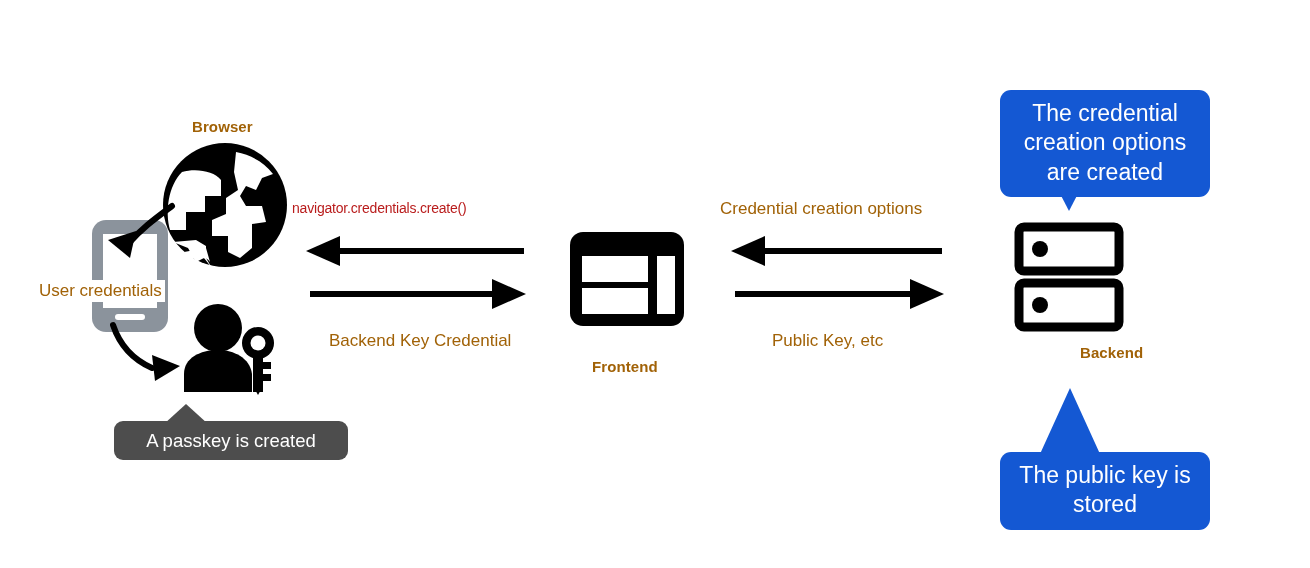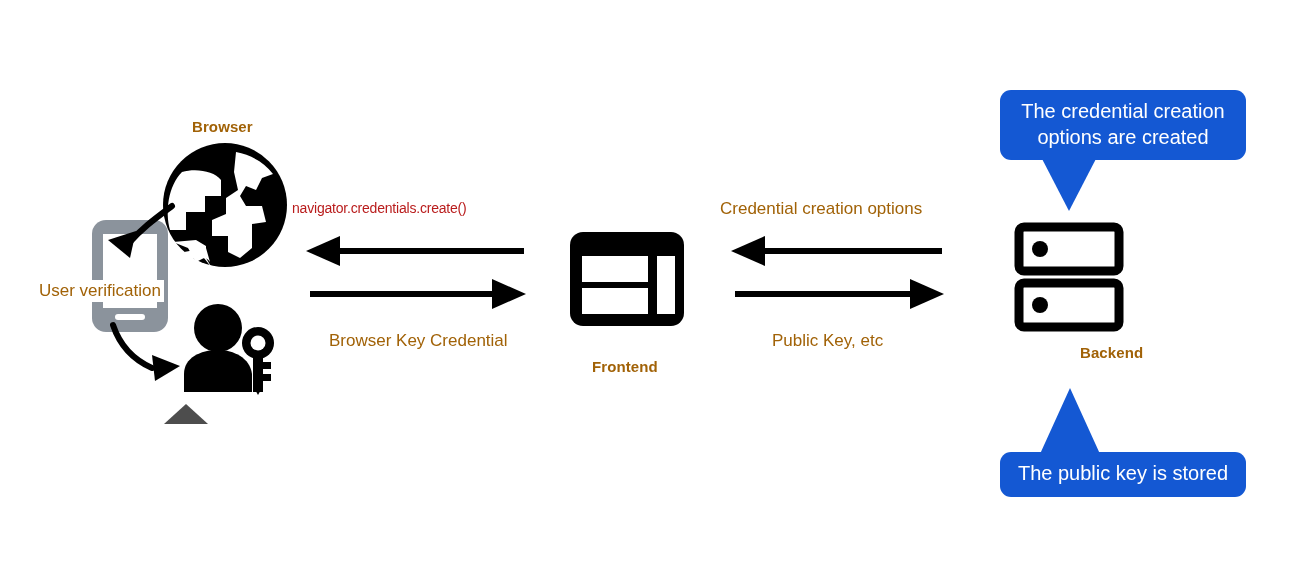--- a/index.html
+++ b/index.html
@@ -94,26 +94,26 @@
   
   #backend-panel {
     left: 961px; top: 61px;
     width: 318px; height: 472px;
     background: #c7ddfb;
     border: 4px solid #1a56d4;
     box-sizing: border-box;
   }
   .callout {
     position: absolute;
-    width: 246px;
+    width: 210px;
     background: #1458d3;
     border-radius: 11px;
     color: #ffffff;
     text-align: center;
-    font-size: 20px;
+    font-size: 23px;
     line-height: 1.28;
     padding: 9px 8px 10px 8px;
     box-sizing: border-box;
     font-family: "Liberation Sans", sans-serif;
   }
   #callout-top { left: 1000px; top: 90px; }
   #callout-top-tip {
     left: 1039px; top: 153px;
     width: 0; height: 0;
     border-left: 30px solid transparent;
@@ -207,28 +207,31 @@
     <circle cx="1040" cy="249" r="8" fill="#000000"></circle>
     <rect x="1019" y="283" width="100" height="44" rx="5" ry="5" fill="none" stroke="#000000" stroke-width="9"></rect>
     <circle cx="1040" cy="305" r="8" fill="#000000"></circle>
   </g>
 </svg>
 
 <div class="abs" id="backend-panel" style="z-index:-1"></div>
 
 <div class="abs label label-bold" id="browser-label">Browser</div>
 
-<div class="abs label" id="user-verification-label">User verification</div>
+<div class="abs label" id="user-verification-label">User credentials</div>
 
 <div class="abs" id="passkey-tooltip">
   <div class="tip"></div>
+  <div class="bubble">
+    <span>A passkey is created</span>
+  </div>
 </div>
 
 <div class="abs label-mono" id="label-navigator">navigator.credentials.create()</div>
-<div class="abs label" id="label-pubkeycred">Browser Key Credential</div>
+<div class="abs label" id="label-pubkeycred">Backend Key Credential</div>
 <div class="abs label" id="label-credopts">Credential creation options</div>
 <div class="abs label" id="label-pubkeyetc">Public Key, etc</div>
 
 <div class="abs label label-bold" id="frontend-label">Frontend</div>
 
 <div class="abs" id="callout-top-tip"></div>
 <div class="abs callout" id="callout-top">The credential creation options are created</div>
 
 <div class="abs" id="callout-bottom-tip"></div>
 <div class="abs callout" id="callout-bottom">The public key is stored</div>

